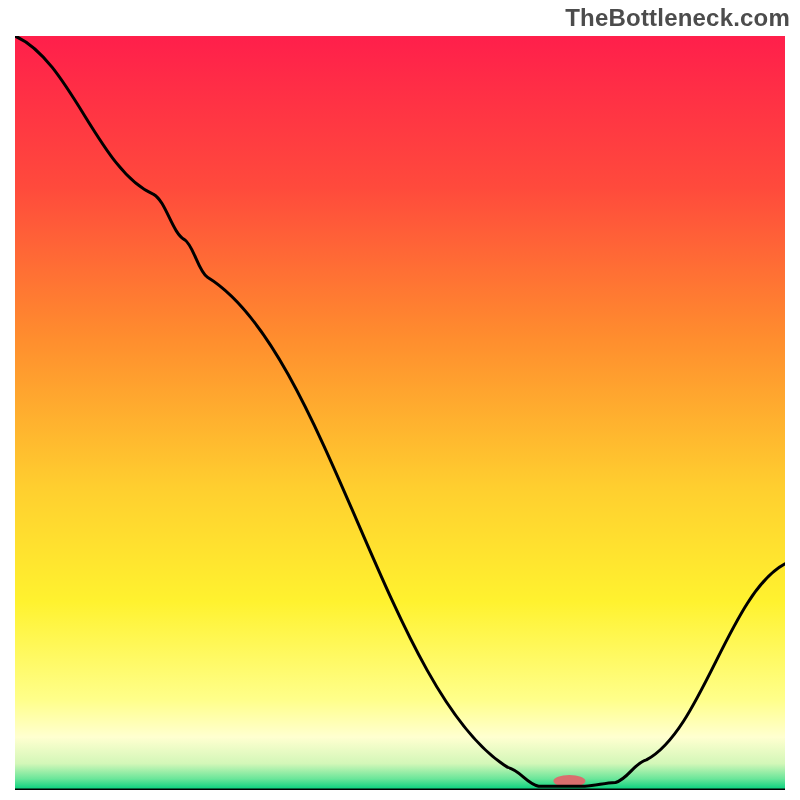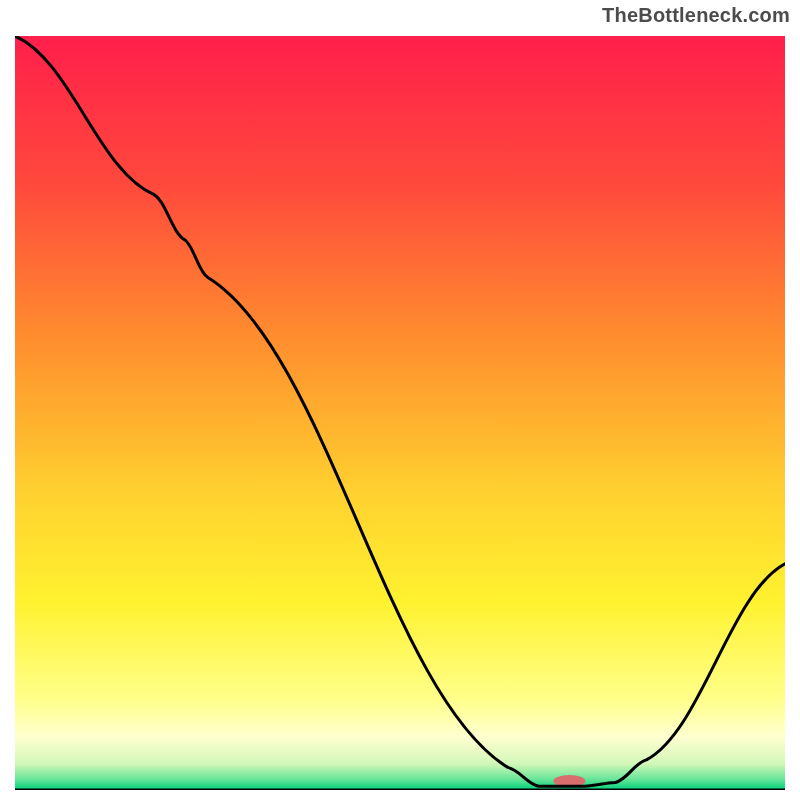--- a/index.html
+++ b/index.html
@@ -13,21 +13,21 @@
   }
   .stage {
     position: relative;
     width: 800px;
     height: 800px;
   }
   .watermark {
     position: absolute;
     top: 4px;
     right: 10px;
-    font-size: 20px;
+    font-size: 24px;
     font-weight: 600;
     color: #4c4c4c;
     letter-spacing: 0.2px;
     text-align: center;
   }
   .plot {
     position: absolute;
     left: 15px;
     top: 36px;
     width: 770px;

